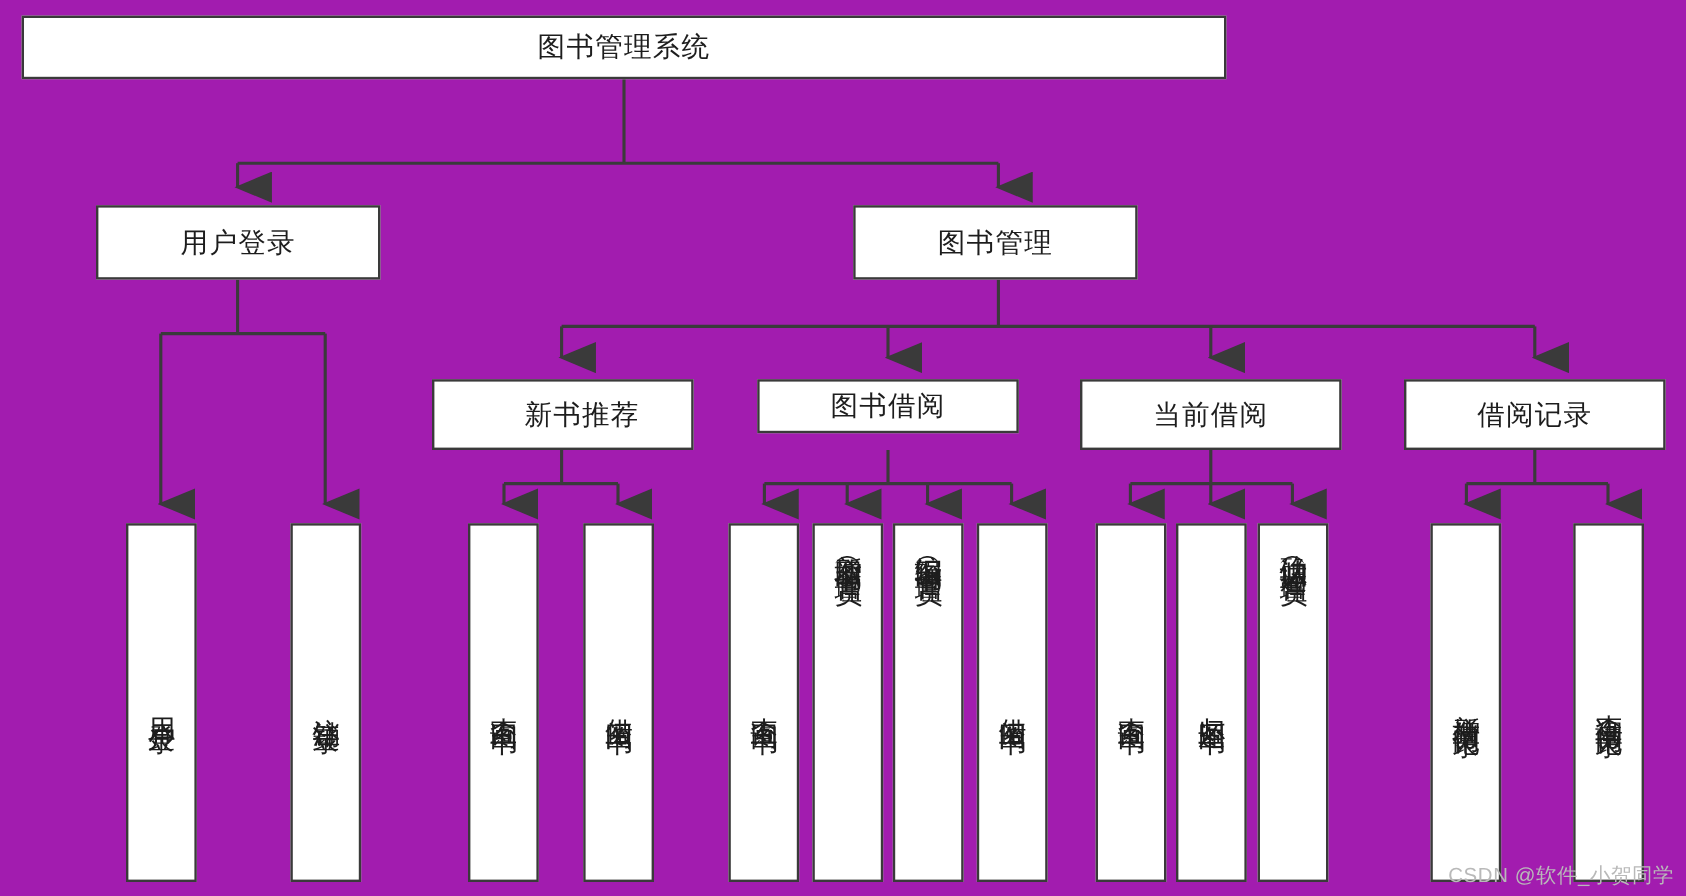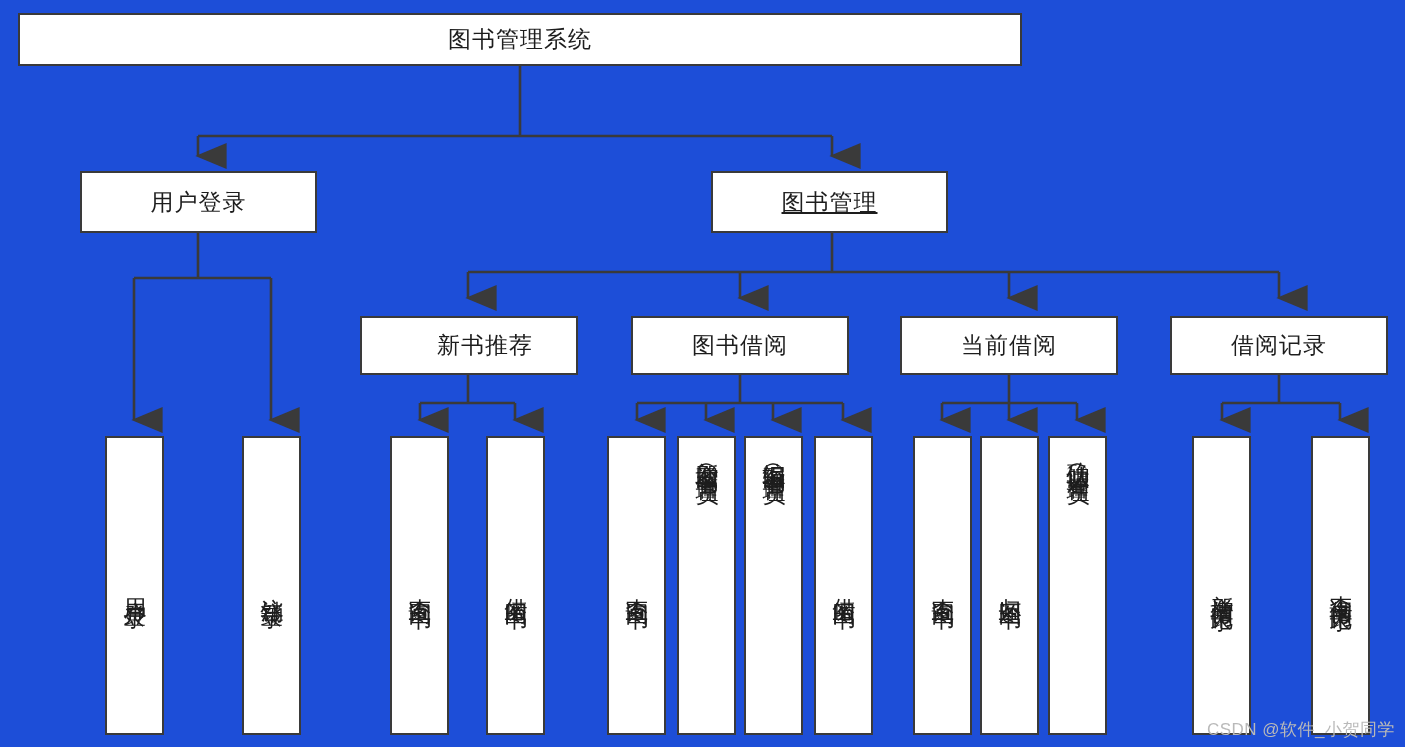--- a/index.html
+++ b/index.html
@@ -7,21 +7,21 @@
     padding: 0;
     background: #ffffff;
   }
   body {
     font-family: "Liberation Sans", "DejaVu Sans", sans-serif;
   }
   #canvas {
     position: relative;
     width: 1405px;
     height: 747px;
-    background: #1d4ed8;
+    background: #a21caf;
     overflow: hidden;
   }
   svg.connectors {
     position: absolute;
     left: 0;
     top: 0;
     width: 1405px;
     height: 747px;
     pointer-events: none;
   }
@@ -130,29 +130,29 @@
   </svg>
 
   <div class="node" style="left:18px; top:13px; width:1004px; height:53px;">
     <span class="node-label">图书管理系统</span>
   </div>
 
   <div class="node" style="left:80px; top:171px; width:237px; height:62px;">
     <span class="node-label">用户登录</span>
   </div>
 
-  <div class="node" style="left:711px; top:171px; width:237px; height:62px;text-decoration:underline;">
+  <div class="node" style="left:711px; top:171px; width:237px; height:62px;">
     <span class="node-label">图书管理</span>
   </div>
 
   <div class="node" style="left:360px; top:316px; width:218px; height:59px;padding-left:32px;">
     <span class="node-label">新书推荐</span>
   </div>
 
-  <div class="node" style="left:631px; top:316px; width:218px; height:59px;">
+  <div class="node" style="left:631px; top:316px; width:218px; height:45px;">
     <span class="node-label">图书借阅</span>
   </div>
 
   <div class="node" style="left:900px; top:316px; width:218px; height:59px;">
     <span class="node-label">当前借阅</span>
   </div>
 
   <div class="node" style="left:1170px; top:316px; width:218px; height:59px;">
     <span class="node-label">借阅记录</span>
   </div>

